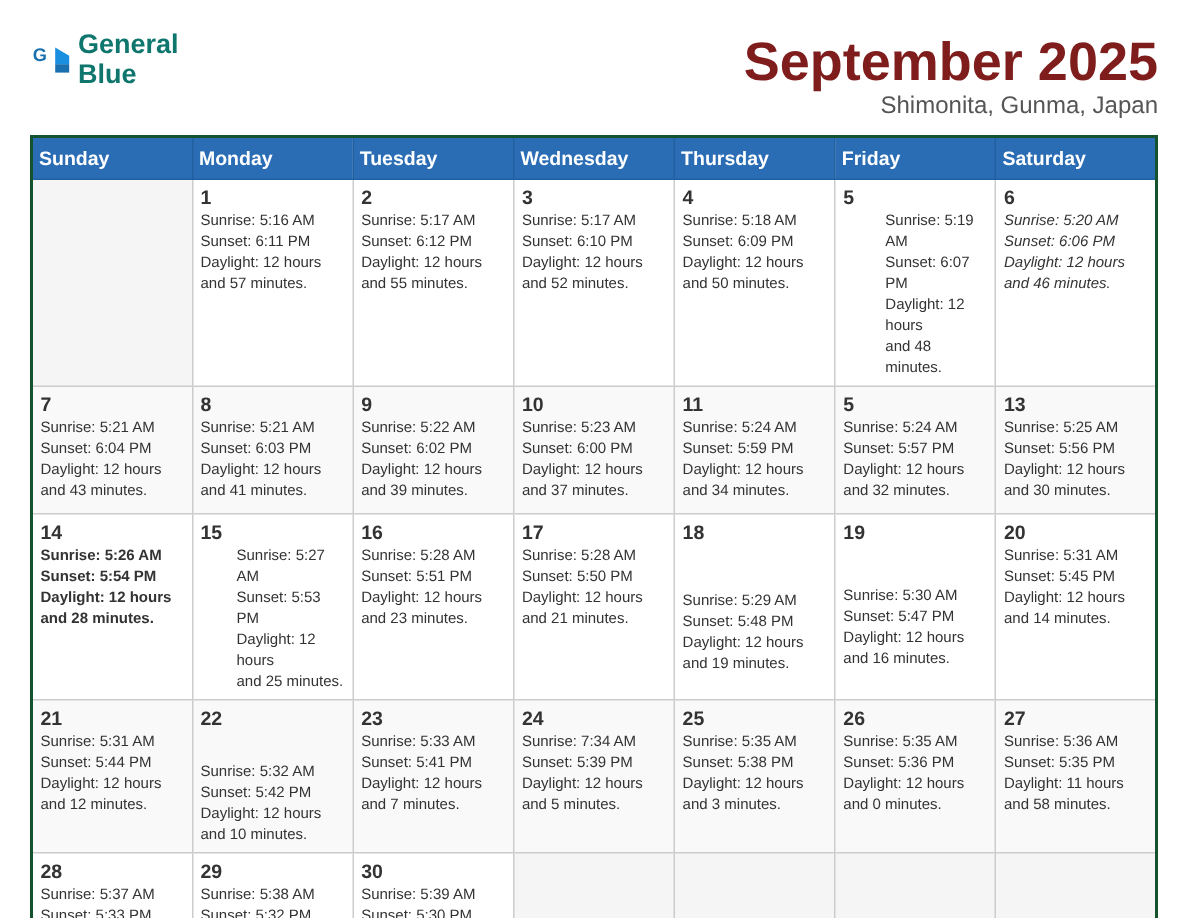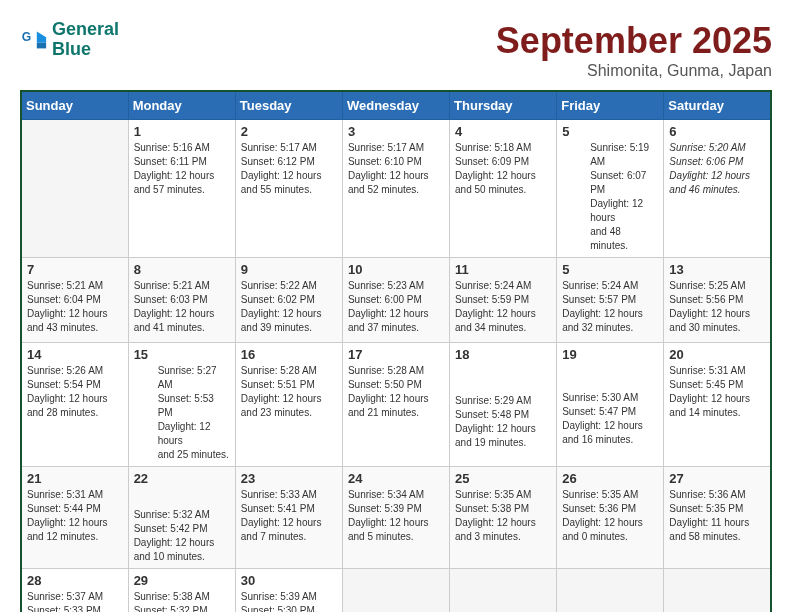--- a/index.html
+++ b/index.html
@@ -213,21 +213,21 @@
           <span class="day-number">13</span>
           <div class="cell-info" style="white-space: pre-line;">Sunrise: 5:25 AM
 Sunset: 5:56 PM
 Daylight: 12 hours
 and 30 minutes.</div>
         </td>
       </tr>
       <tr>
         <td>
           <span class="day-number">14</span>
-          <div class="cell-info" style="white-space: pre-line;">Sunrise: 5:26 AM
+          <div class="cell-info" style="white-space: pre-line; font-weight: bold;">Sunrise: 5:26 AM
 Sunset: 5:54 PM
 Daylight: 12 hours
 and 28 minutes.</div>
         </td>
         <td>
           <span class="day-number">15</span>
           <div class="cell-info" style="white-space: pre-line; margin-left: 24px;">Sunrise: 5:27 AM
 Sunset: 5:53 PM
 Daylight: 12 hours
 and 25 minutes.</div>
@@ -285,21 +285,21 @@
         </td>
         <td>
           <span class="day-number">23</span>
           <div class="cell-info" style="white-space: pre-line;">Sunrise: 5:33 AM
 Sunset: 5:41 PM
 Daylight: 12 hours
 and 7 minutes.</div>
         </td>
         <td>
           <span class="day-number">24</span>
-          <div class="cell-info" style="white-space: pre-line;">Sunrise: 5:34 AM
+          <div class="cell-info" style="white-space: pre-line;">Sunrise: 7:34 AM
 Sunset: 5:39 PM
 Daylight: 12 hours
 and 5 minutes.</div>
         </td>
         <td>
           <span class="day-number">25</span>
           <div class="cell-info" style="white-space: pre-line;">Sunrise: 5:35 AM
 Sunset: 5:38 PM
 Daylight: 12 hours
 and 3 minutes.</div>

